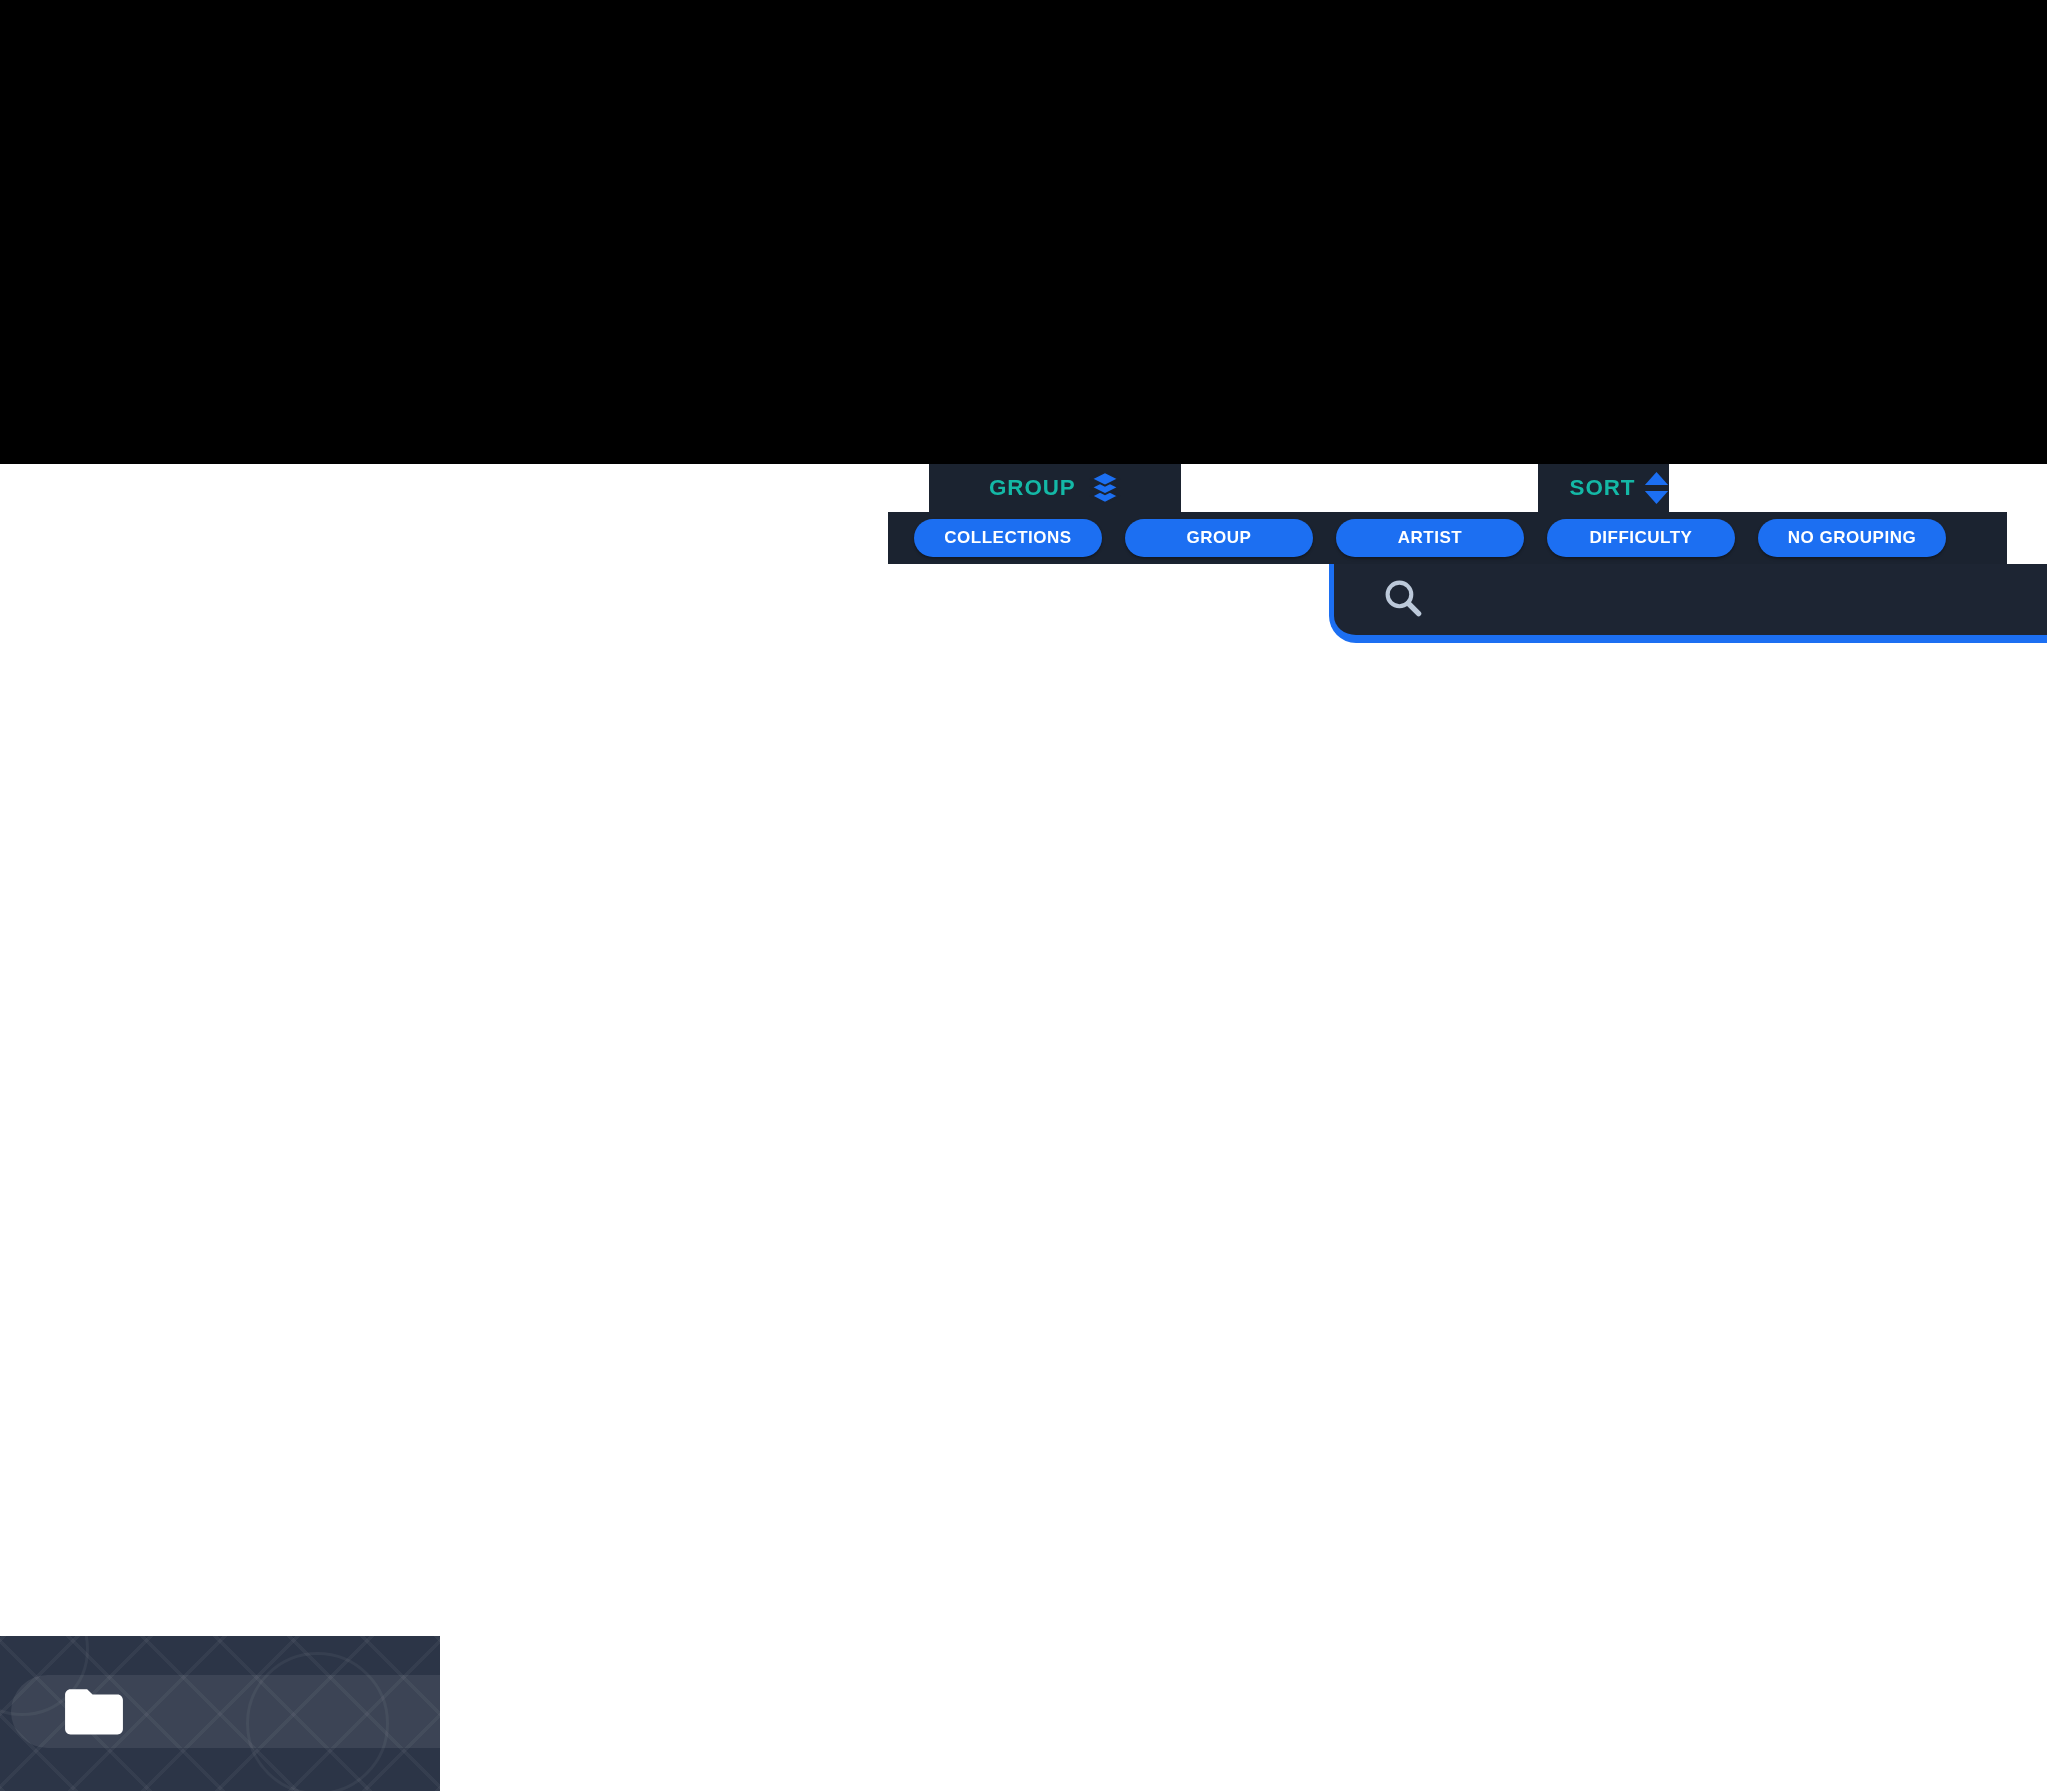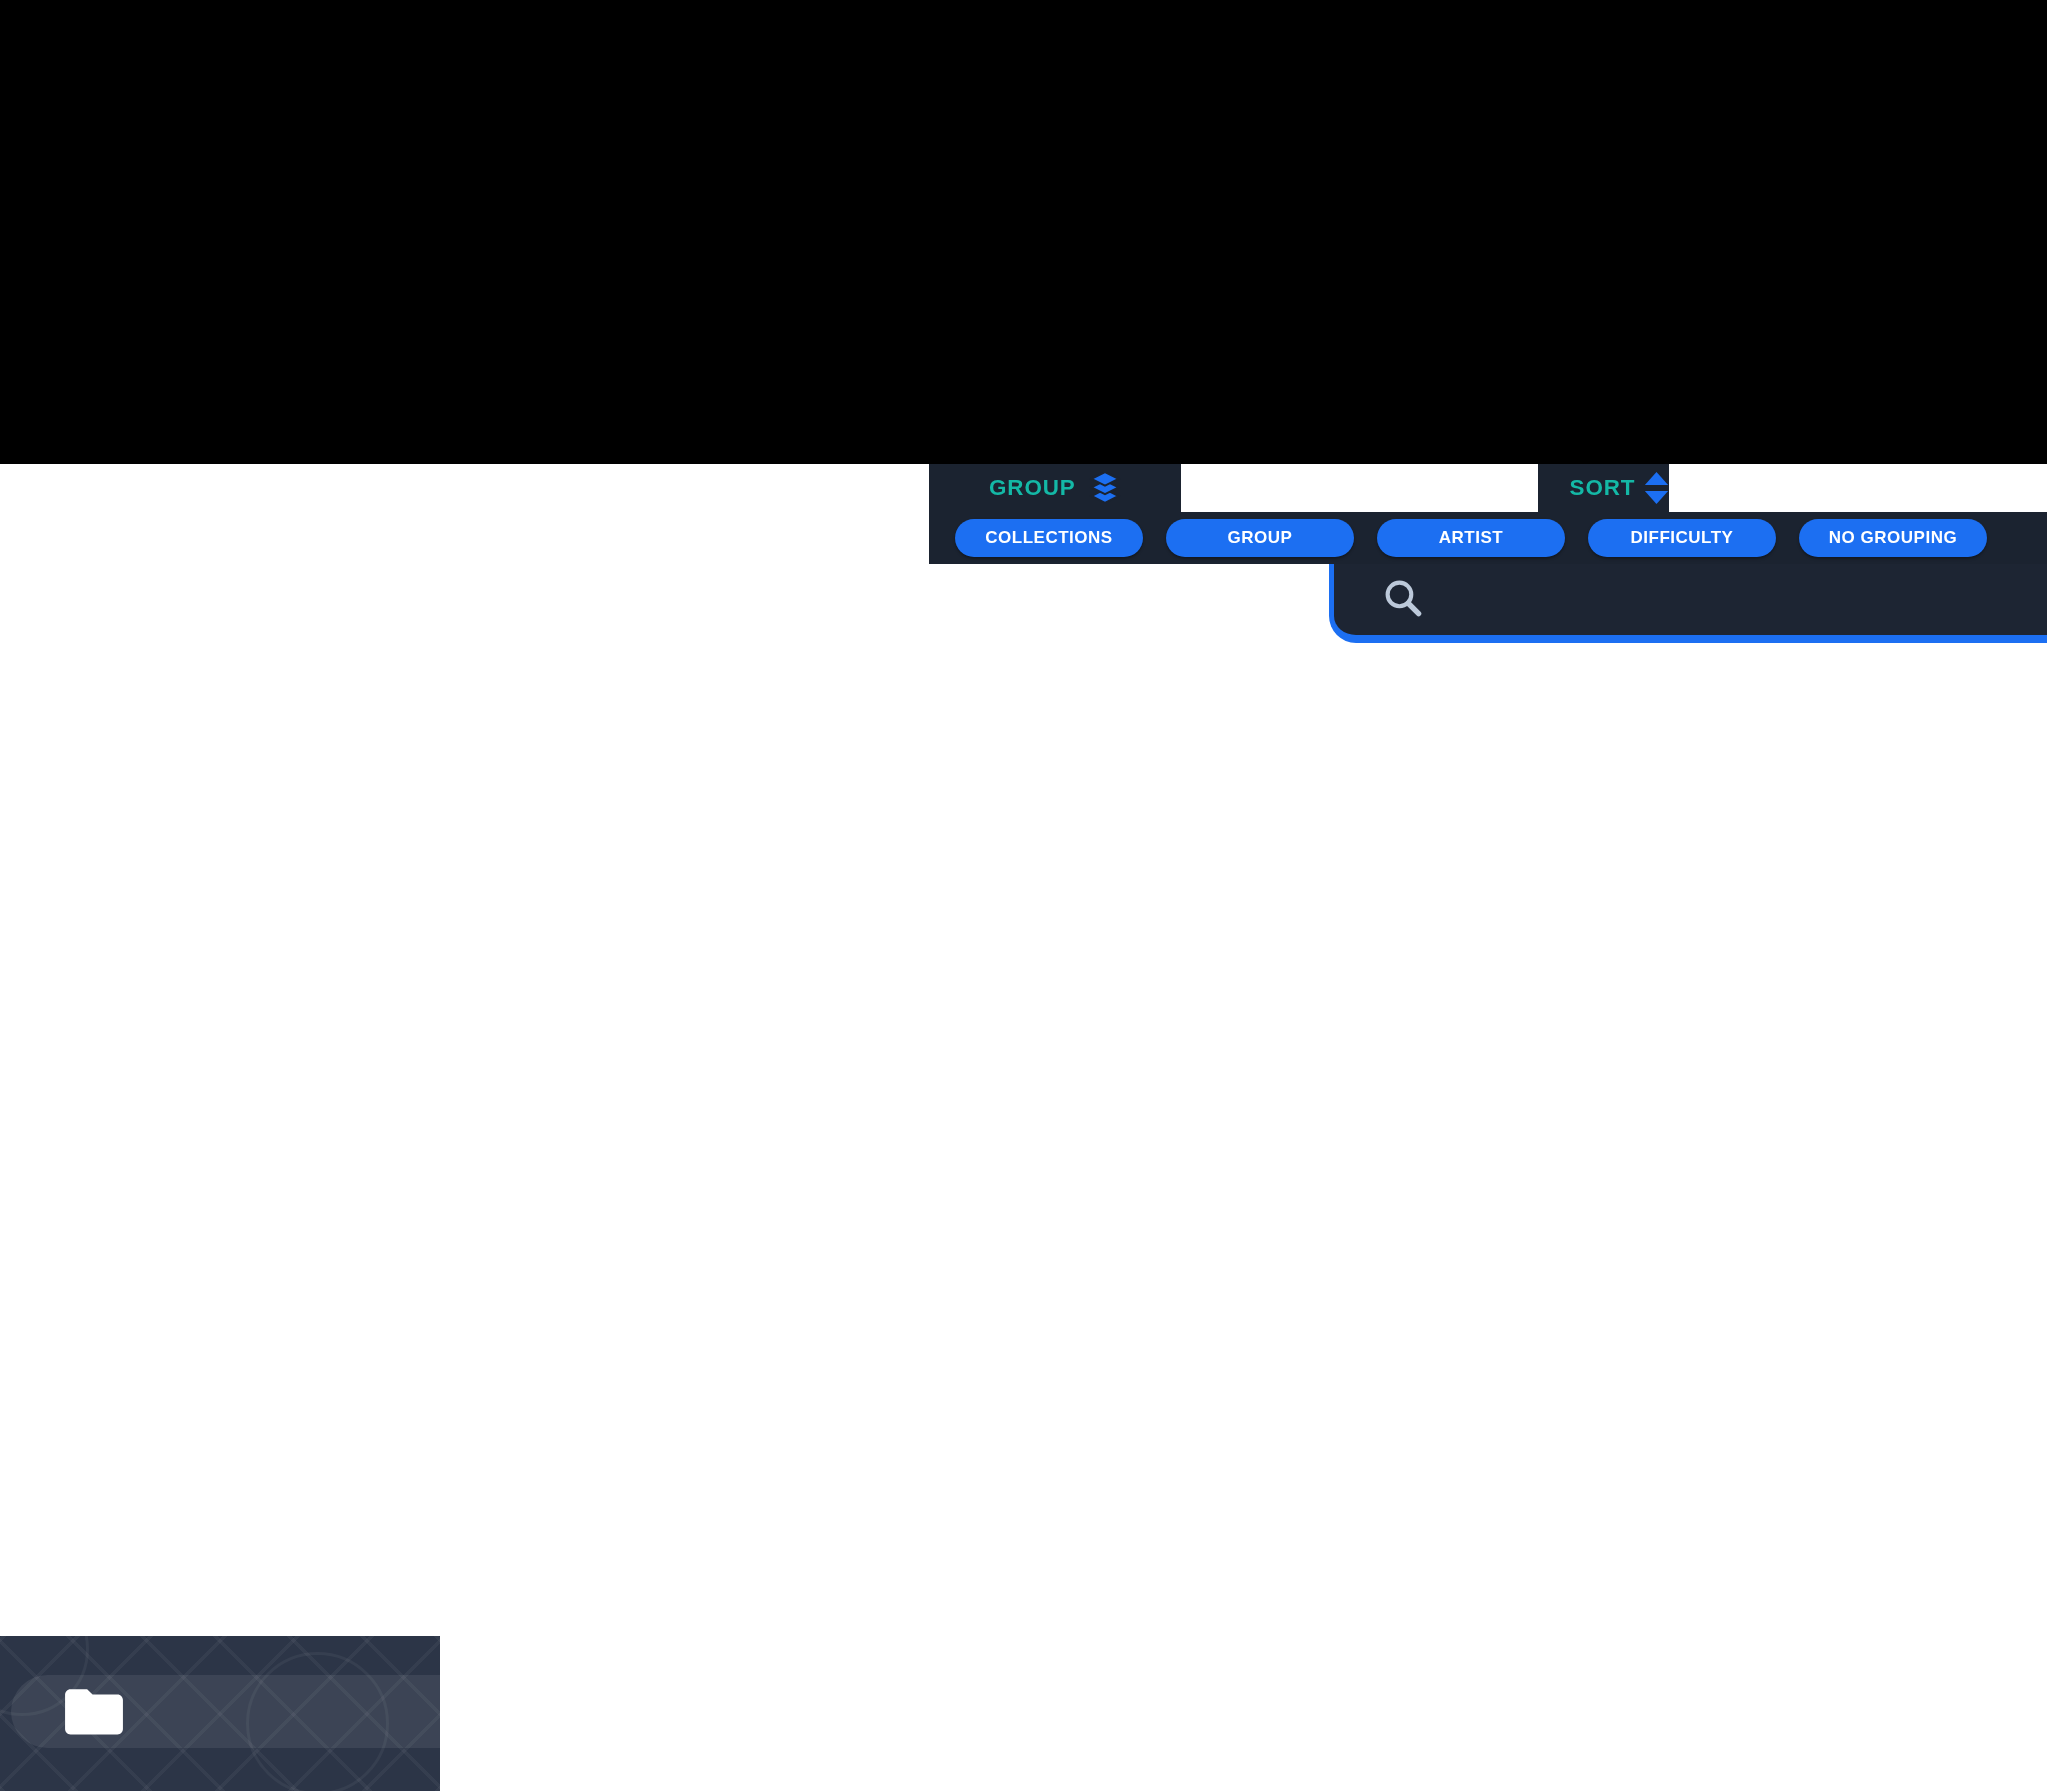--- a/index.html
+++ b/index.html
@@ -26,21 +26,21 @@
   }
   .group-box { left: 929px; width: 252px; }
   .sort-box  { left: 1538px; width: 131px; gap: 9px; padding-left: 32px; }
   .filter-label {
     color: #14b8a6; font-weight: bold; font-size: 22.4px;
     letter-spacing: 0.9px;
   }
 
   
   .options-strip {
-    position: absolute; left: 929px; top: 512px;
+    position: absolute; left: 888px; top: 512px;
     width: 1119px; height: 52px;
     background: #1b2330;
     display: flex; align-items: center;
     gap: 23px; padding-left: 26px;
   }
   .pill {
     width: 188px; height: 38px; flex: 0 0 auto;
     border: none; border-radius: 19px;
     background: #1c6ff2; color: #ffffff;
     font-family: inherit; font-weight: bold; font-size: 17px;

